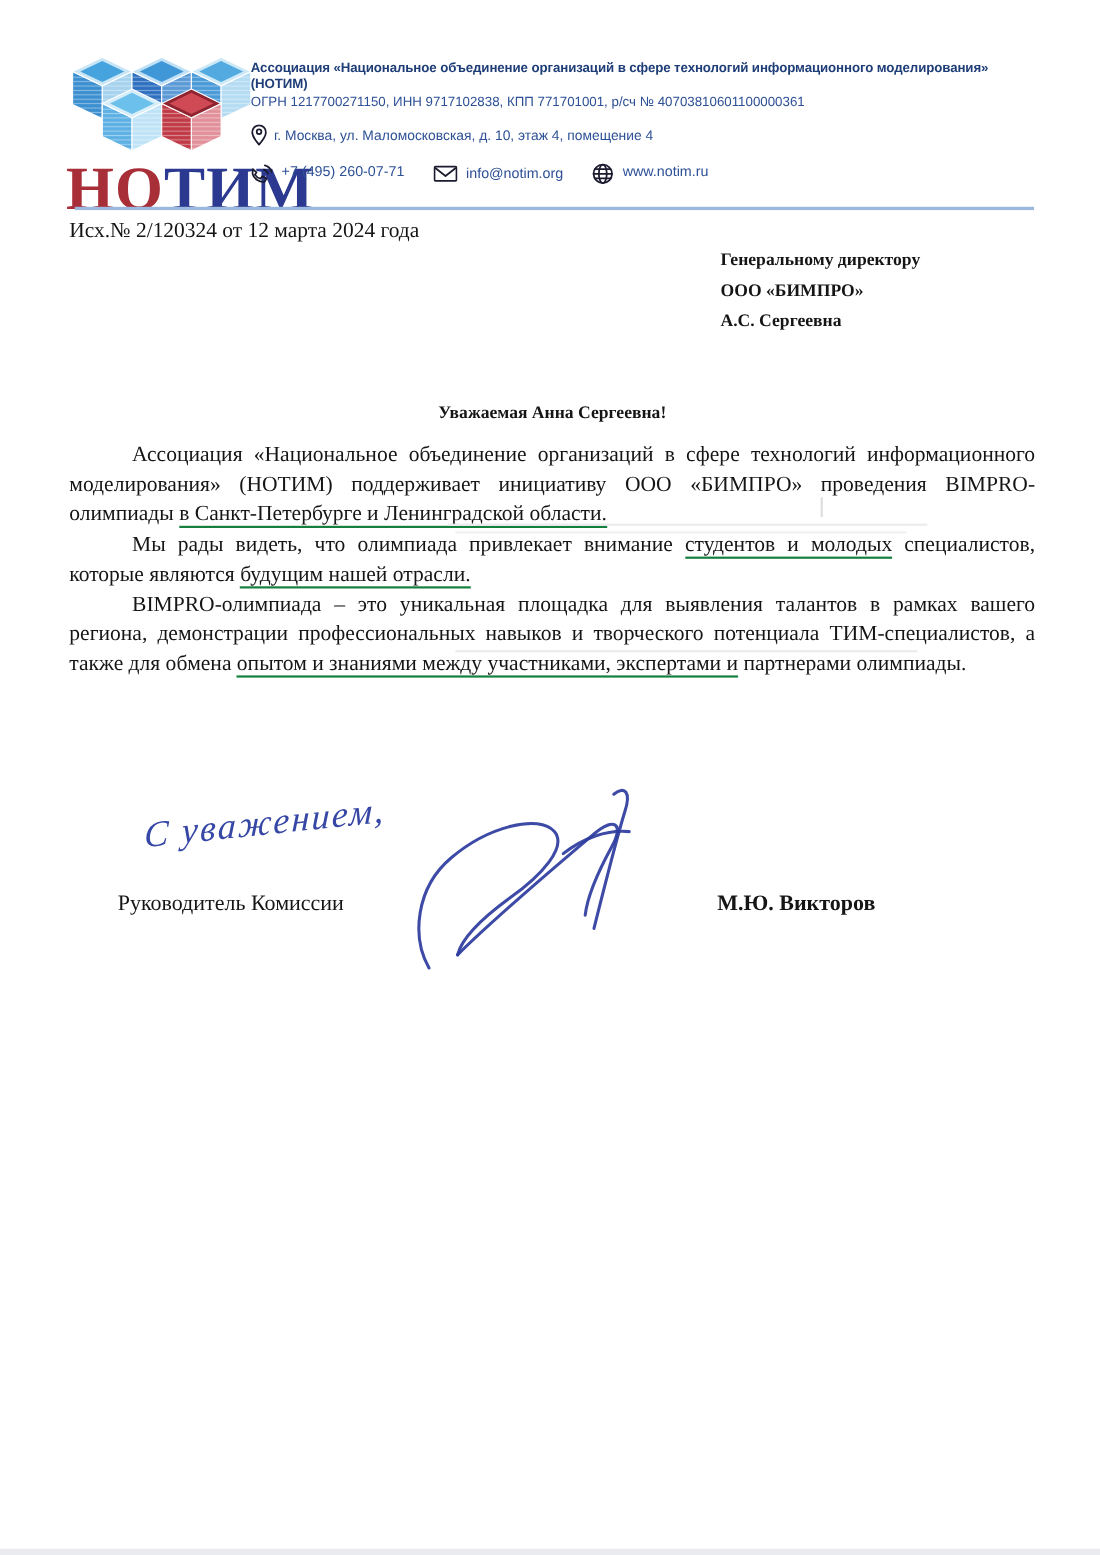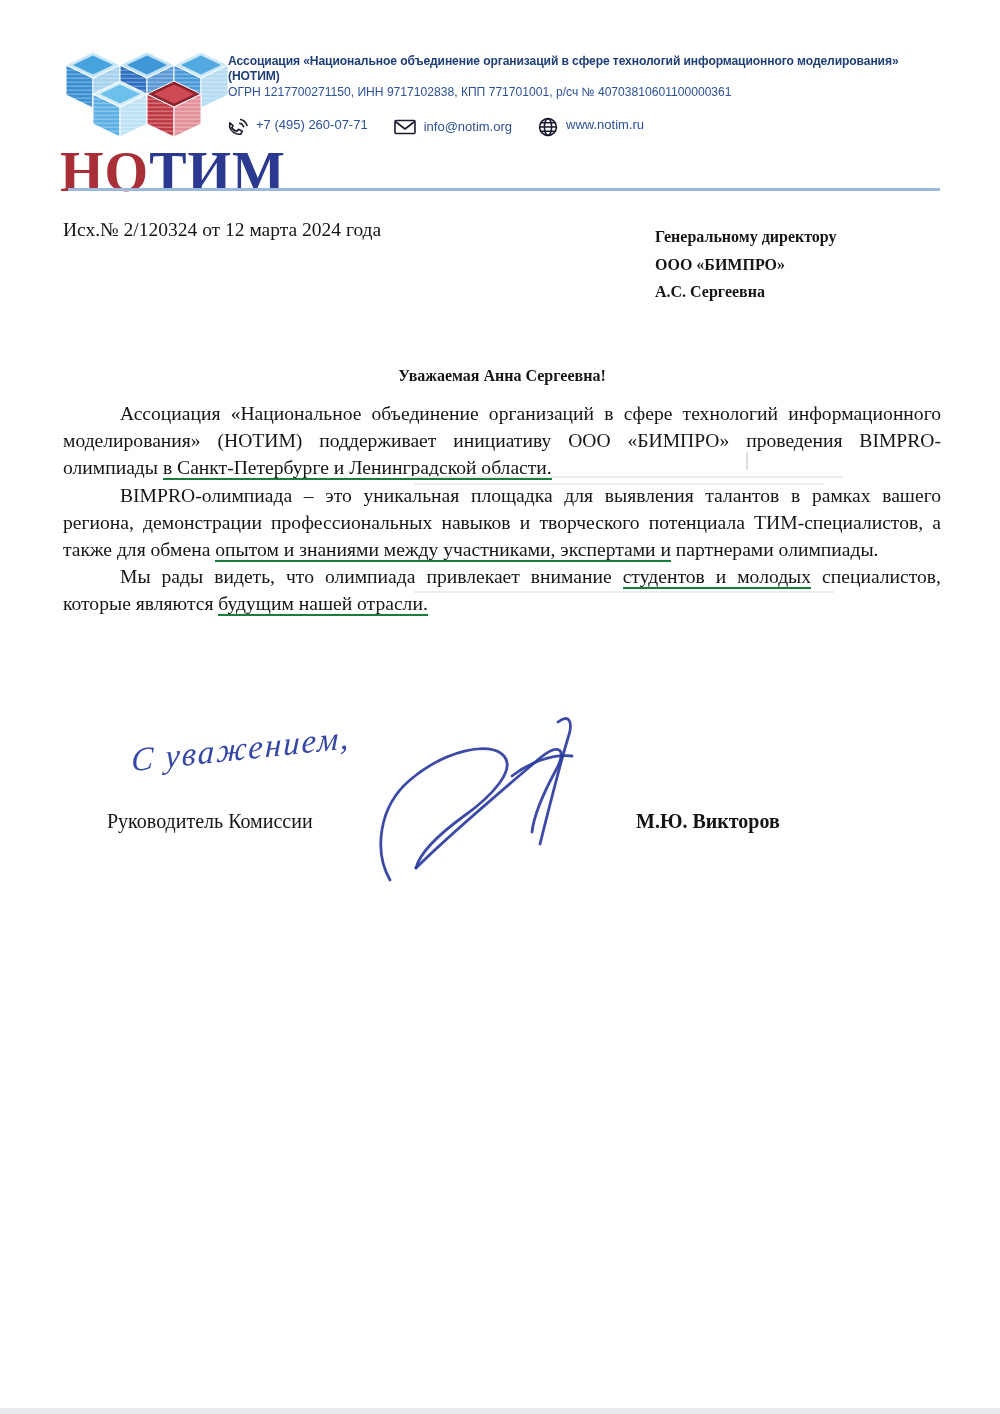--- a/index.html
+++ b/index.html
@@ -18,21 +18,21 @@
   .lh-org{font-weight:700;font-size:12.1px;line-height:15px;color:#1f3e78;letter-spacing:-0.1px;}
   .lh-req{font-size:12.1px;line-height:17.5px;margin-top:0;}
   .lh-addr{display:flex;align-items:center;gap:6px;margin-top:11px;font-size:12.6px;}
   .lh-contacts{display:flex;align-items:center;margin-top:15px;font-size:13px;}
   .c-item{display:flex;gap:8px;margin-right:26px;}
   .ic{stroke:#1b1b2f;fill:none;stroke-width:1.6;stroke-linecap:round;stroke-linejoin:round;}
 
   .rule{position:absolute;left:68px;top:188px;width:872px;height:3px;background:#9cb9dd;}
 
   
-  .ref-line{position:absolute;left:63px;top:199px;font-size:19.5px;margin-top:20px;}
+  .ref-line{position:absolute;left:63px;top:199px;font-size:19.5px;}
   .addressee{position:absolute;left:655px;top:223px;font-weight:700;font-size:16px;line-height:27.5px;}
   .salutation{position:absolute;left:63px;top:367px;width:878px;text-align:center;
               font-weight:700;font-size:16px;}
   .body-text{position:absolute;left:63px;top:400px;width:878px;
              font-size:19.6px;line-height:27.2px;text-align:justify;}
   .body-text p{margin:0;text-indent:57px;}
   .hl{border-bottom:2px solid #15803d;}
 
   .ghost{position:absolute;background:#ececec;height:2px;}
   .g1{left:407px;top:476px;width:436px;}
@@ -40,21 +40,21 @@
   .g3{left:414px;top:591px;width:420px;}
   .gtick{left:746px;top:452px;width:2px;height:18px;background:#dedede;}
 
   
   .closing-script{position:absolute;left:132px;top:742px;color:#3647a5;
                   font-style:italic;font-size:33px;letter-spacing:2px;
                   transform:rotate(-6deg) skewX(-8deg);transform-origin:left top;}
   .autograph{position:absolute;left:372px;top:712px;}
   .sig-stroke{fill:none;stroke:#2c3c9e;stroke-width:2.8;stroke-linecap:round;opacity:.92;}
   .position-title{position:absolute;left:107px;top:810px;font-weight:400;font-size:20px;}
-  .signer-name{position:absolute;left:636px;top:810px;font-weight:700;font-size:20px;}
+  .signer-name{position:absolute;left:652px;top:810px;font-weight:700;font-size:20px;}
 
   .footer-strip{position:absolute;left:0;top:1408px;width:1000px;height:6px;background:#eaeaf1;}
 </style>
 </head>
 <body>
 
 <div class="page">
 
   <div class="logo-block">
     <svg class="logo-cubes" width="164" height="92" viewBox="0 0 164 92">
@@ -105,20 +105,27 @@
         <polygon points="0,-13 27,0 0,13 -27,0" fill="#8e2430" stroke="#fff" stroke-width="1"></polygon>
         <polygon points="0,-9.6 20,0 0,9.6 -20,0" fill="#cf4a55"></polygon>
       </g>
     </svg>
     <div class="wordmark"><span class="wm-red">НО</span><span class="wm-blue">ТИМ</span></div>
   </div>
 
   <div class="lh-text">
     <div class="lh-org">Ассоциация «Национальное объединение организаций в сфере технологий информационного моделирования» (НОТИМ)</div>
     <div class="lh-req">ОГРН 1217700271150, ИНН 9717102838, КПП 771701001, р/сч № 40703810601100000361</div>
+    <div class="lh-addr">
+      <svg class="ic" width="15" height="20" viewBox="0 0 15 20">
+        <path d="M7.5 1 C3.9 1 1.3 3.7 1.3 7.2 c0 4.3 6.2 11.2 6.2 11.2 s6.2-6.9 6.2-11.2 C13.7 3.7 11.1 1 7.5 1 z"></path>
+        <circle cx="7.5" cy="6.8" r="2.1"></circle>
+      </svg>
+      <span>г.  Москва, ул.  Маломосковская, д.  10, этаж 4, помещение  4</span>
+    </div>
     <div class="lh-contacts">
       <span class="c-item">
         <svg class="ic" width="20" height="20" viewBox="0 0 20 20">
           <path d="M2.2 8.2 C2.2 13 7 17.6 11.6 17.6 l2.2-2.6 -3.6-2.6 -1.8 1.7 C6 13 4.9 11.8 4.1 9.5 l1.8-1.7 -2.5-3.6 z" transform="rotate(-12 10 12)"></path>
           <path d="M11.8 6.2 a5.2 5.2 0 0 1 3.8 3.6"></path>
           <path d="M12.8 2.4 a9 9 0 0 1 6.2 6"></path>
         </svg>
         <span>+7 (495) 260-07-71</span>
       </span>
       <span class="c-item">
@@ -146,22 +153,22 @@
   <div class="addressee">
     <div>Генеральному директору</div>
     <div>ООО «БИМПРО»</div>
     <div>А.С. Сергеевна</div>
   </div>
 
   <div class="salutation">Уважаемая Анна Сергеевна!</div>
 
   <div class="body-text">
     <p><span>Ассоциация «Национальное объединение организаций в сфере технологий информационного моделирования» (НОТИМ) поддерживает инициативу ООО «БИМПРО» проведения BIMPRO-олимпиады </span><span class="hl">в Санкт-Петербурге и Ленинградской области.</span></p>
+    <p><span>Мы рады видеть, что олимпиада привлекает внимание </span><span class="hl">студентов и молодых</span><span> специалистов, которые являются </span><span class="hl">будущим нашей отрасли.</span></p>
     <p><span>BIMPRO-олимпиада – это уникальная площадка для выявления талантов в рамках вашего региона, демонстрации профессиональных навыков и творческого потенциала ТИМ-специалистов, а также для обмена </span><span class="hl">опытом и знаниями между участниками, экспертами и</span><span> партнерами олимпиады.</span></p>
-    <p><span>Мы рады видеть, что олимпиада привлекает внимание </span><span class="hl">студентов и молодых</span><span> специалистов, которые являются </span><span class="hl">будущим нашей отрасли.</span></p>
   </div>
 
   <div class="ghost g1"></div>
   <div class="ghost g2"></div>
   <div class="ghost g3"></div>
   <div class="ghost gtick"></div>
 
   <div class="closing-script">С уважением,</div>
 
   <svg class="autograph" width="235" height="175" viewBox="0 0 235 175">

